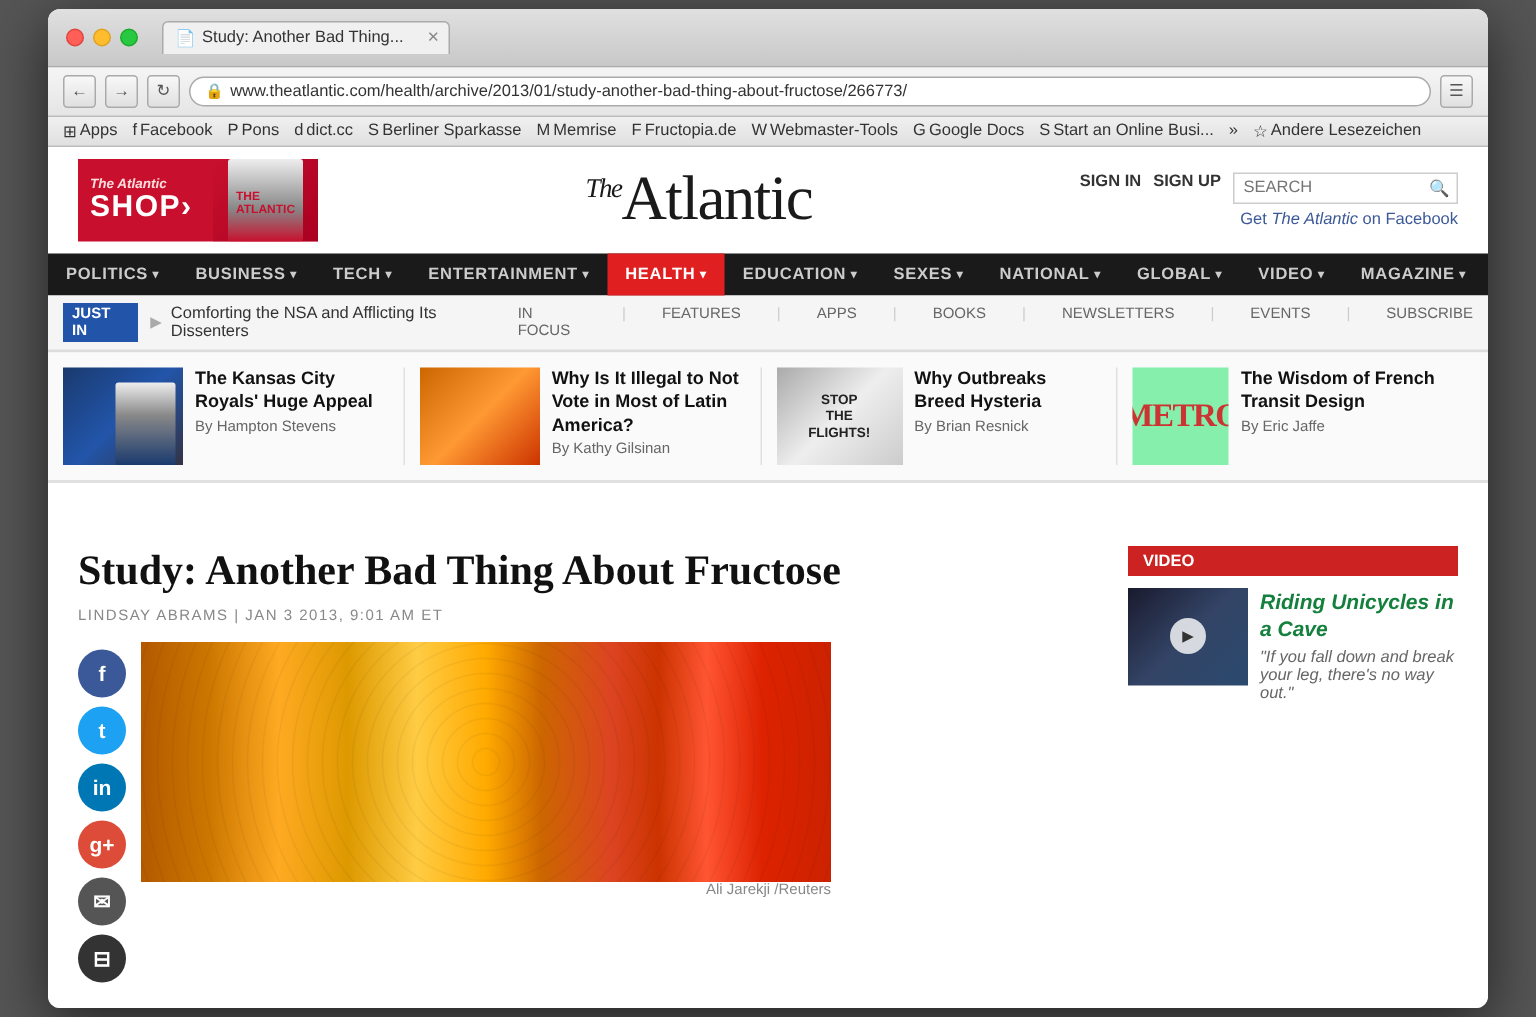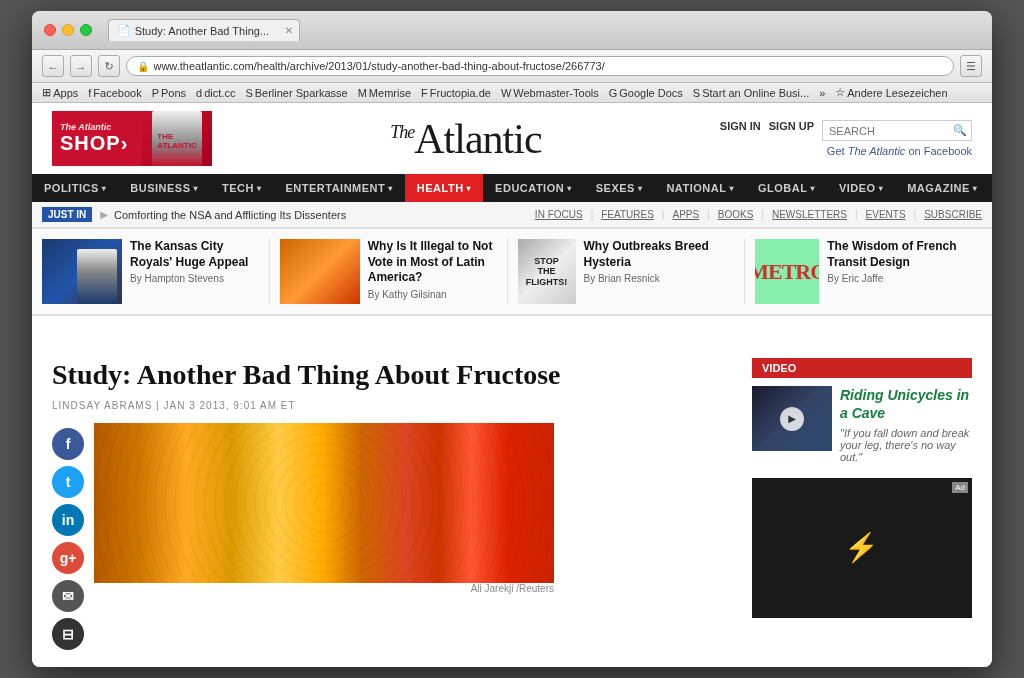--- a/index.html
+++ b/index.html
@@ -195,21 +195,21 @@
     }
     .just-in-label {
       background: #2255aa;
       color: white;
       font-size: 10px;
       font-weight: bold;
       padding: 2px 6px;
       margin-right: 8px;
     }
     .just-in-text { font-size: 11px; color: #333; }
-    .just-in-links { font-size: 10px; color: #666; display: flex; gap: 8px; text-decoration: underline; }
+    .just-in-links { font-size: 10px; color: #666; display: flex; gap: 24px; }
     .just-in-links span { cursor: pointer; }
     
     .featured-row {
       display: flex;
       border-bottom: 2px solid #e0e0e0;
       padding: 10px;
       gap: 10px;
       background: #fafafa;
     }
     .featured-item {
@@ -239,21 +239,21 @@
       width: 40px; height: 55px;
       background: linear-gradient(180deg, #eee 0%, #888 40%, #1a3a6e 100%);
       border-radius: 2px;
       right: 5px; bottom: 0;
     }
     .thumb-latin {
       width: 80px; height: 65px;
       background: linear-gradient(135deg, #cc6600 0%, #ff9933 50%, #cc3300 100%);
     }
     .thumb-flights {
-      width: 58px; height: 65px;
+      width: 84px; height: 65px;
       background: #ddd;
       display: flex; align-items: center; justify-content: center;
       font-size: 8px; color: #333; text-align: center; font-weight: bold;
       background: linear-gradient(135deg, #aaa 0%, #eee 50%, #ccc 100%);
     }
     .thumb-metro {
       width: 64px; height: 65px;
       background: #86efac;
       display: flex; align-items: center; justify-content: center;
     }
@@ -623,20 +623,16 @@
             <div class="video-thumb">
               <div class="play-btn">▶</div>
             </div>
             <div>
               <div class="video-title">Riding Unicycles in a Cave</div>
               <div class="video-quote">"If you fall down and break your leg, there's no way out."</div>
             </div>
           </div>
         </div>
 
-        <div class="ad-box">
-          <span class="ad-badge">Ad</span>
-          <span class="flash-icon">⚡</span>
-        </div>
       </div>
     </div>
   </div>
 </div>
 
 </body></html>

